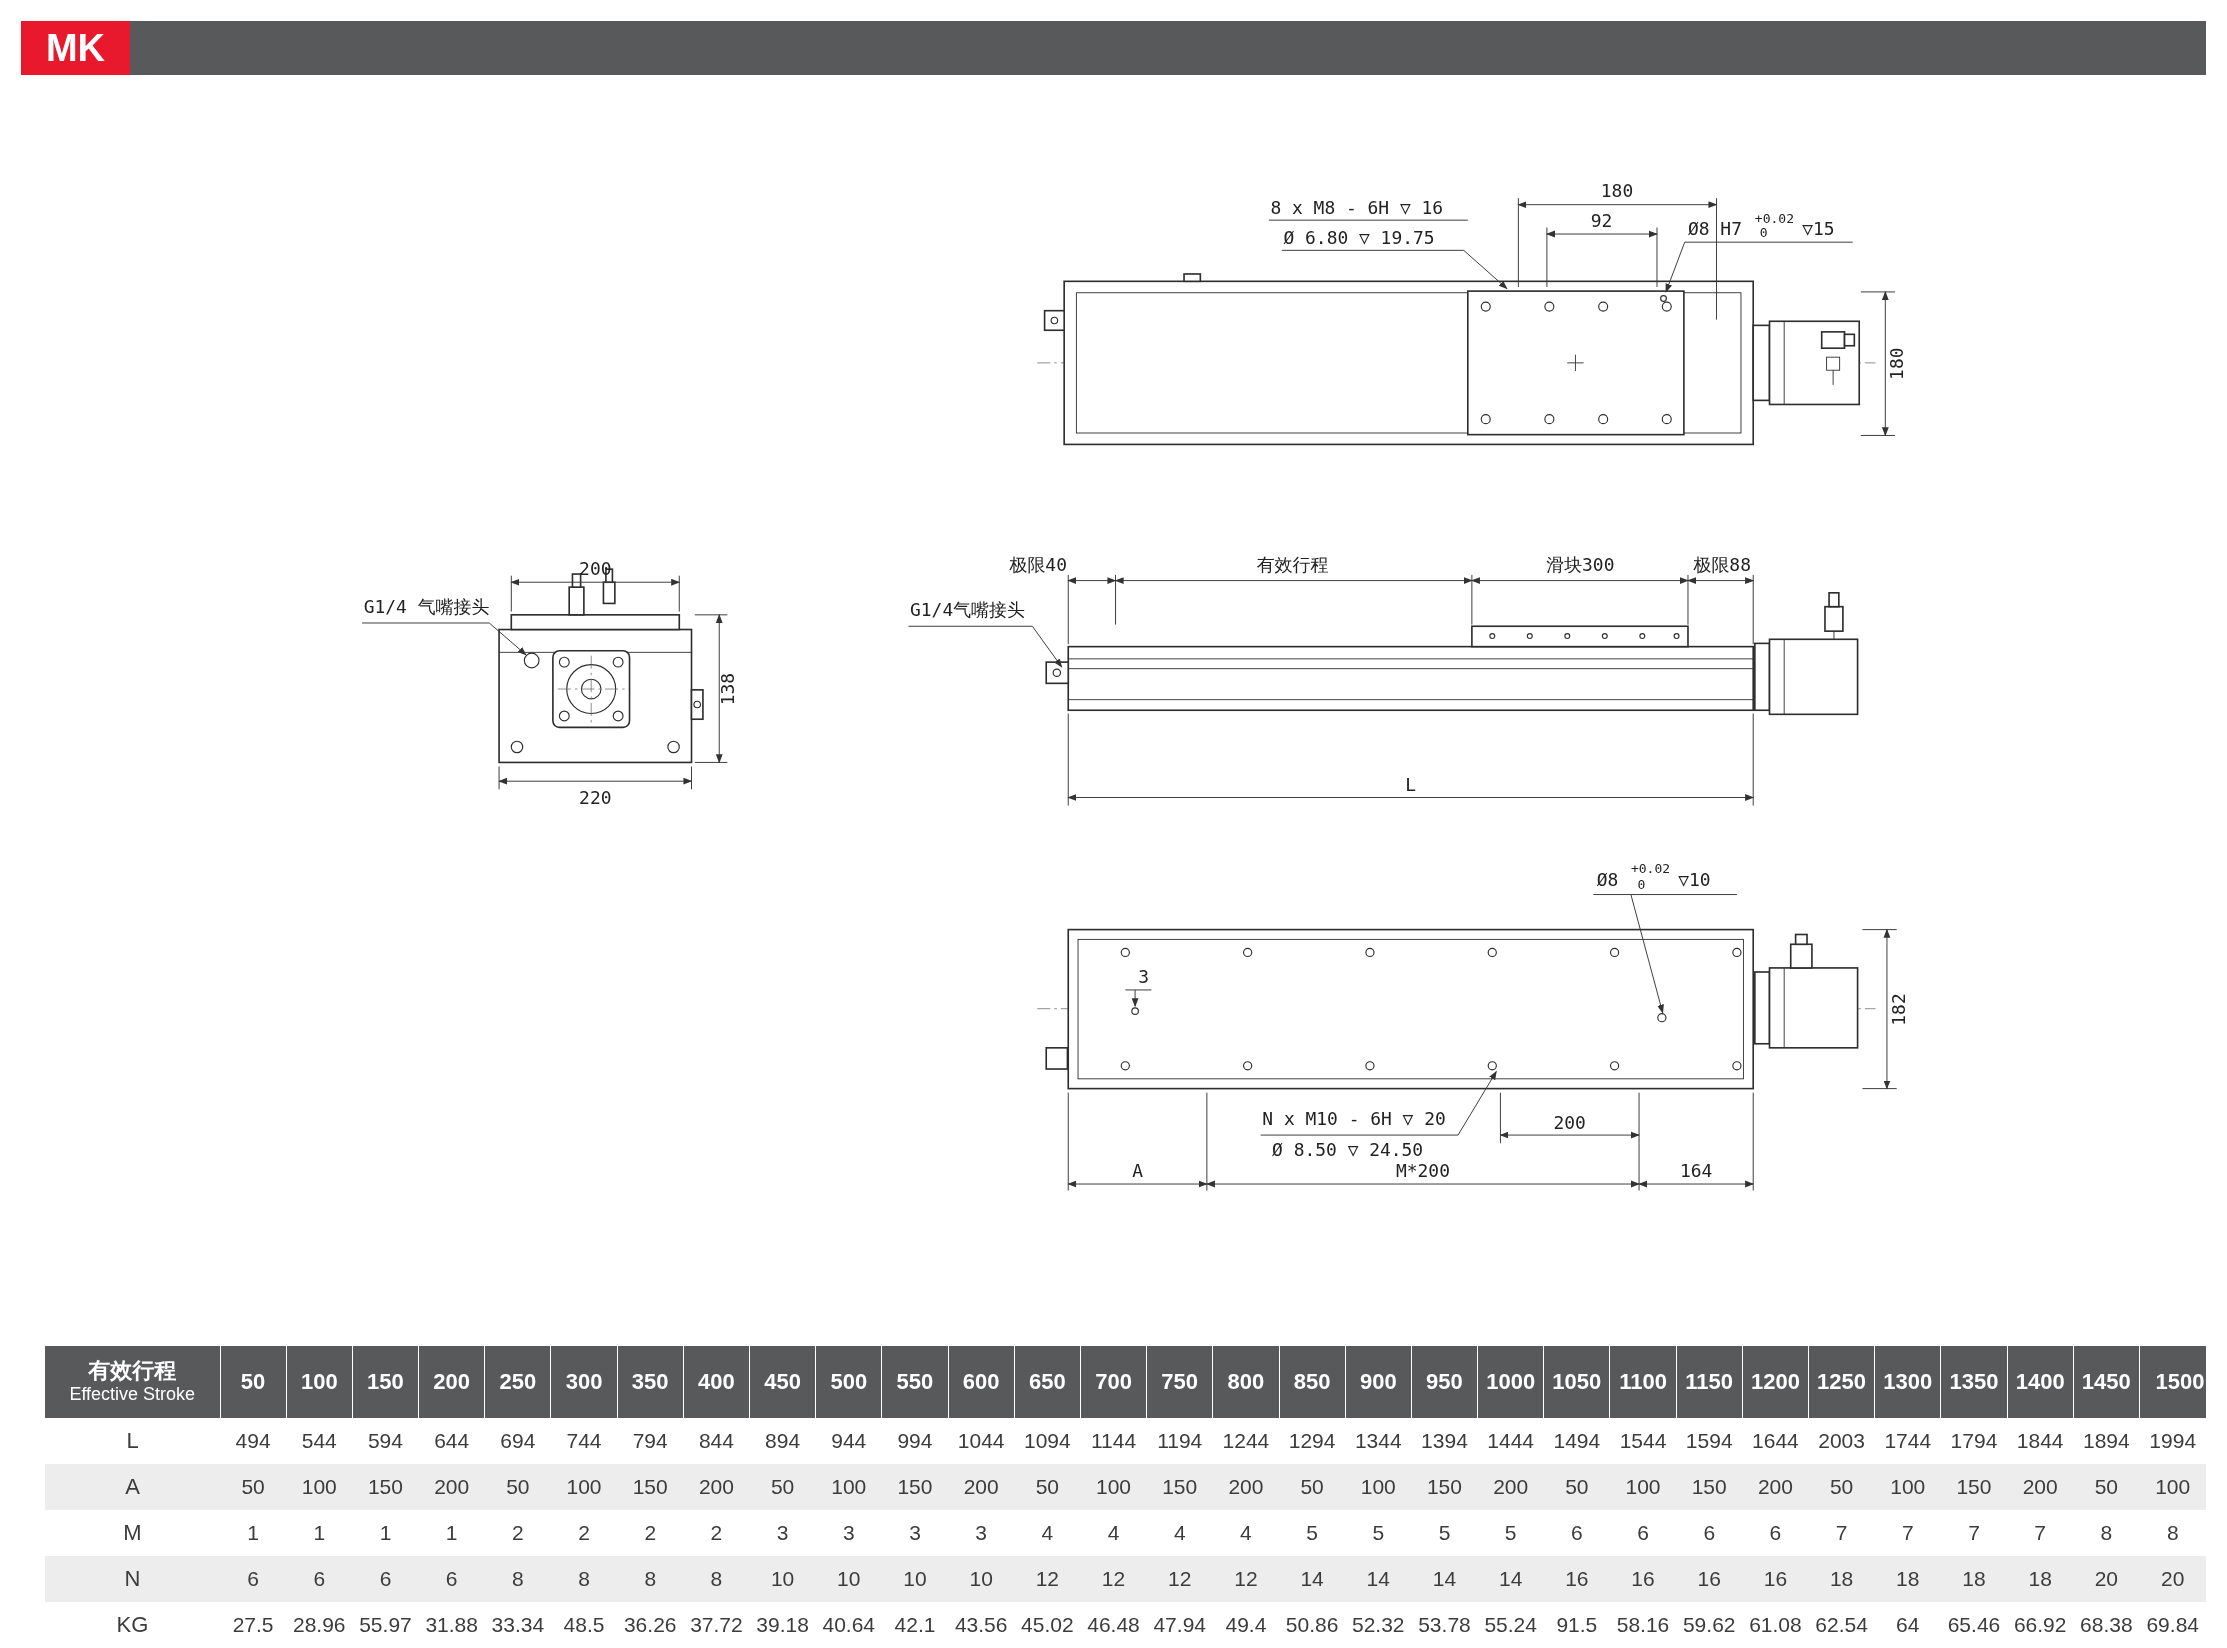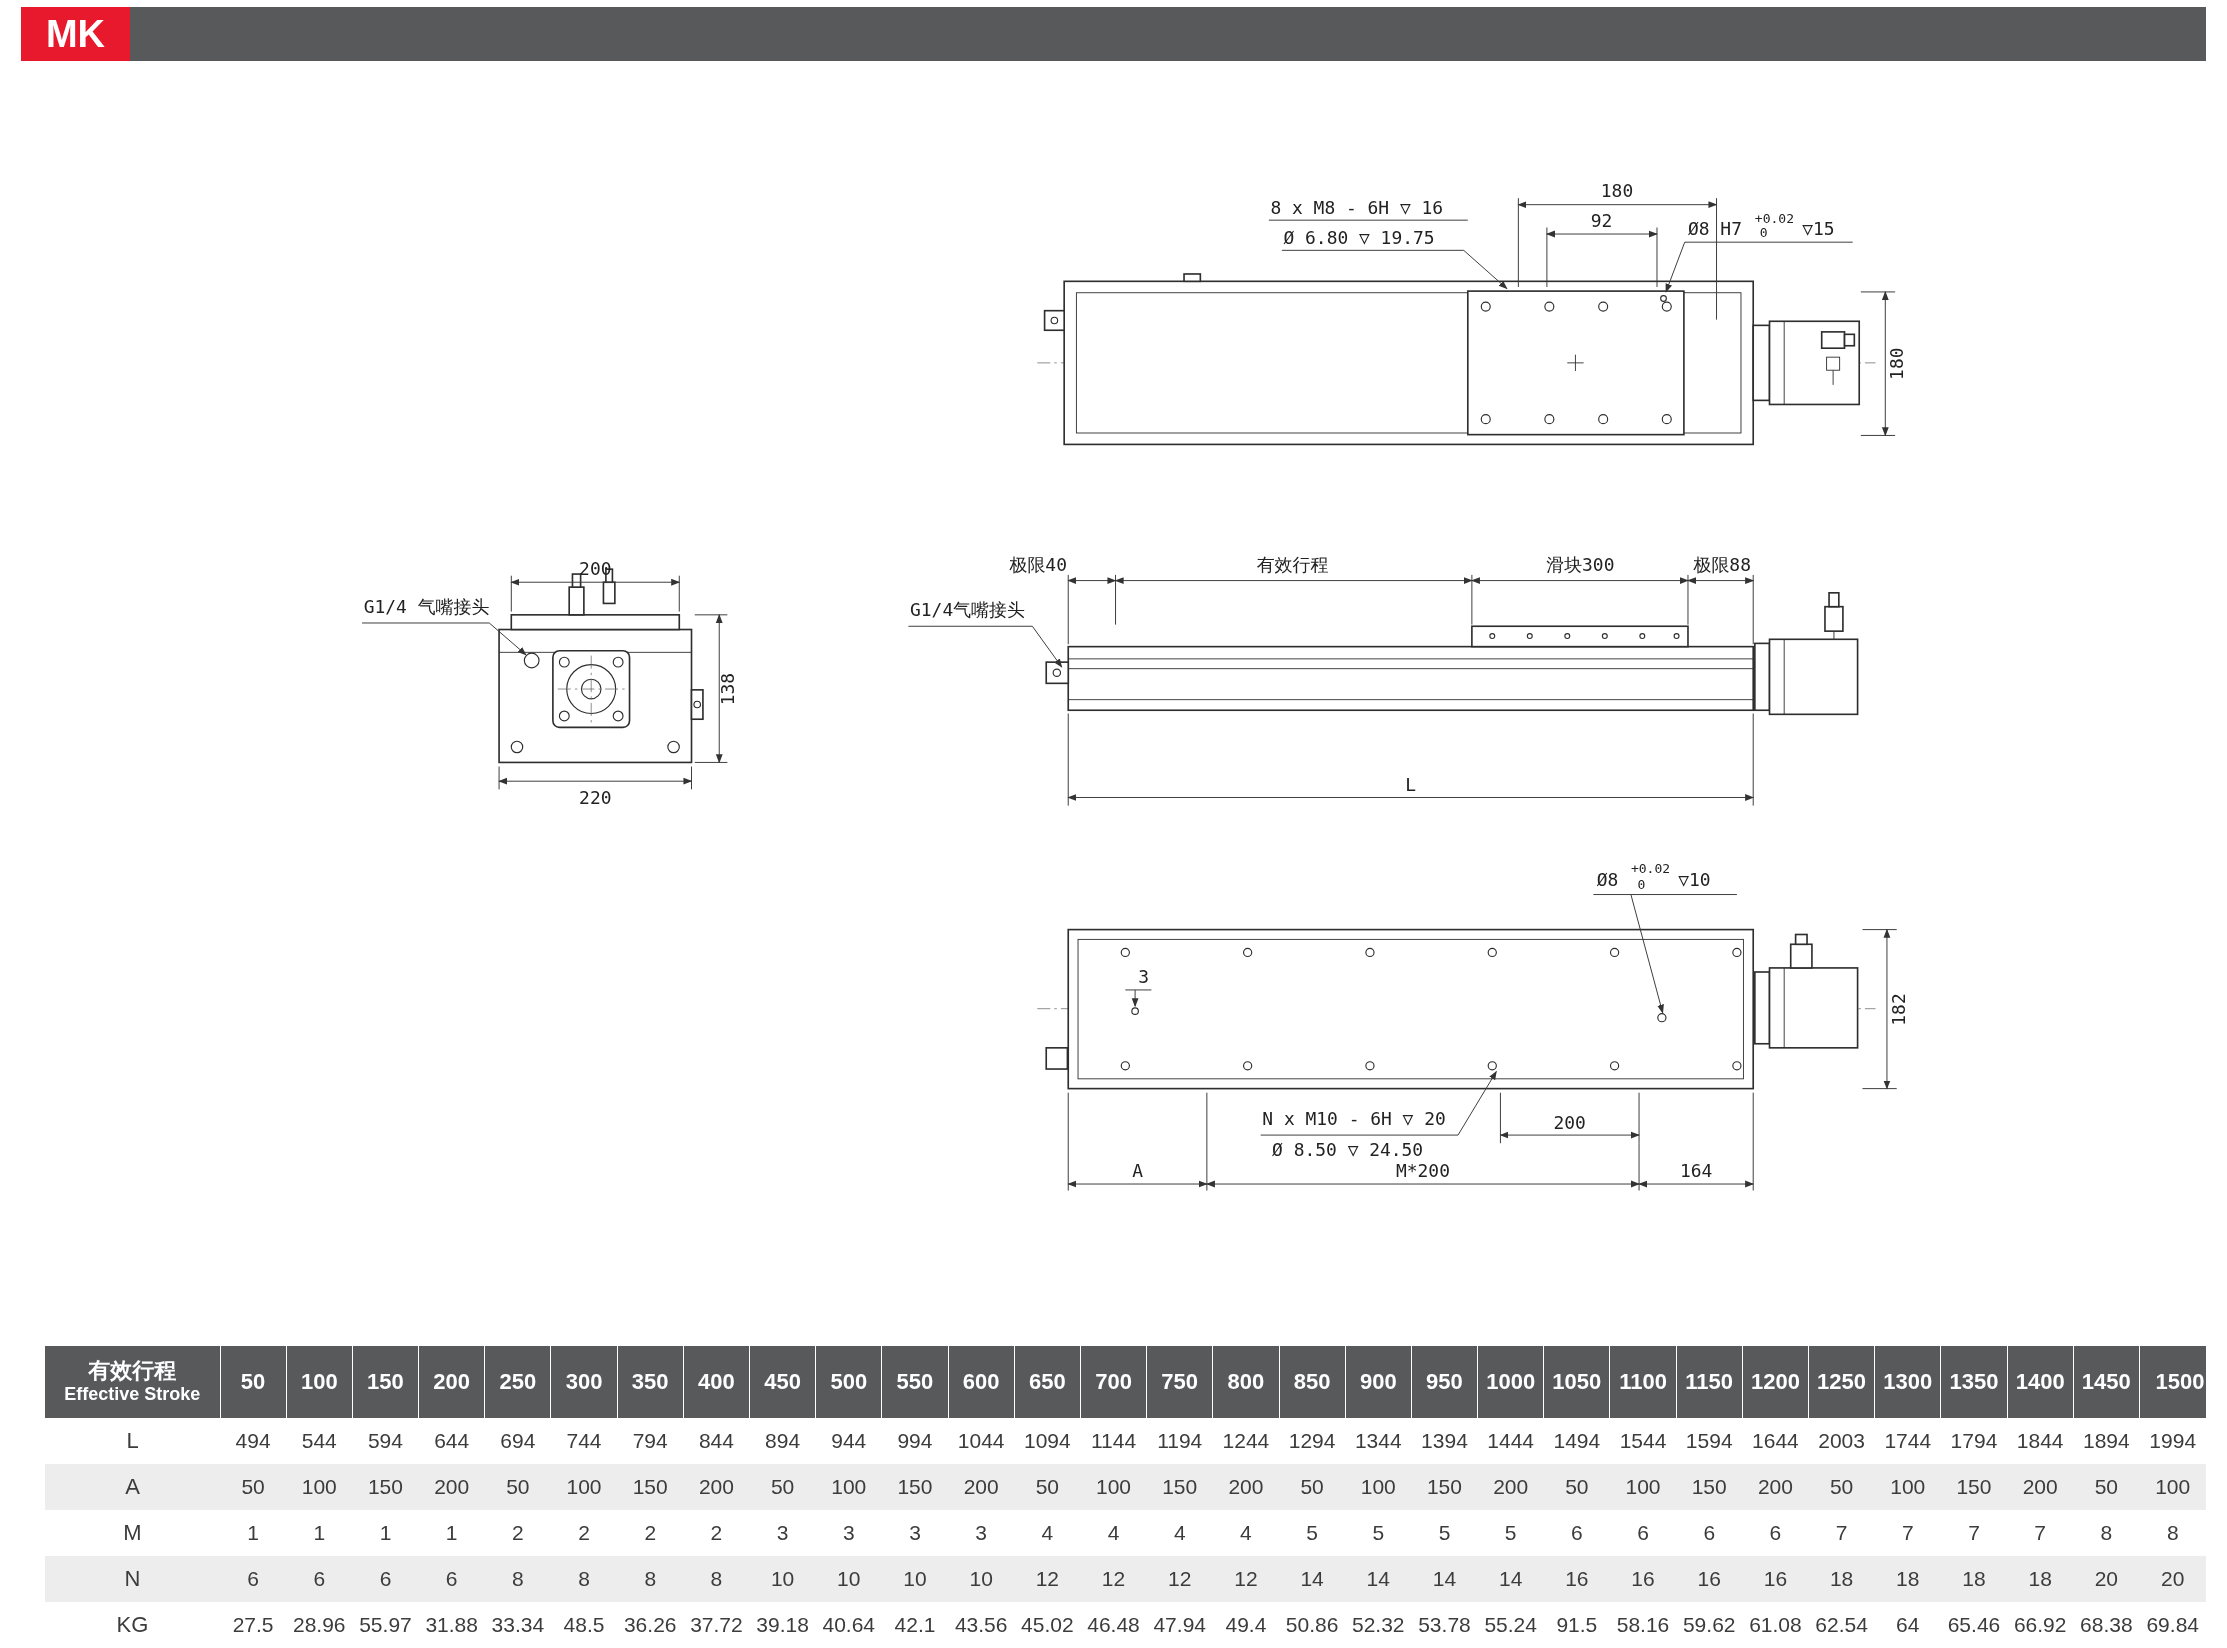--- a/index.html
+++ b/index.html
@@ -1,20 +1,20 @@
 <!DOCTYPE html>
 <html style="font-size:13px"><head>
 <meta charset="utf-8">
 <style>
   * { box-sizing: border-box; margin: 0; padding: 0; }
   body { background: #ffffff; font-family: "Liberation Sans", "DejaVu Sans", sans-serif; }
   .page { position: relative; width: 2227px; height: 1648px; background: #fff; overflow: hidden; }
 
   
-  .titlebar { position: absolute; left: 21px; top: 7px; width: 2185px; height: 54px;
+  .titlebar { position: absolute; left: 21px; top: 21px; width: 2185px; height: 54px;
               background: #58595B; display: flex; align-items: center; }
   .badge { width: 109px; height: 100%; background: #E8192C; color: #fff;
            display: flex; align-items: center; justify-content: center;
            font-size: 38px; font-weight: bold; }
   .title { color: #fff; font-size: 34px; font-weight: bold; margin-left: 23px; letter-spacing: 0.4px; }
 
   
   svg.drawing { position: absolute; left: 0; top: 0; }
   .ol   { fill: #fff; stroke: #2e2e2e; stroke-width: 2; }
   .ol2  { fill: none; stroke: #2e2e2e; stroke-width: 1.1; }
@@ -27,21 +27,21 @@
   
   .spec-table { position: absolute; left: 45px; top: 1346px; width: 2161px;
                 border-collapse: collapse; table-layout: fixed;
                 font-family: "Liberation Sans", sans-serif; }
   .spec-table col.lblcol { width: 175px; }
   .spec-table thead th { background: #58595B; color: #fff; font-weight: bold;
                          font-size: 22px; height: 72px; border-right: 1.6px solid #fff;
                          text-align: center; vertical-align: middle; }
   .spec-table thead th:last-child { border-right: none; padding-left: 14px; }
   .spec-table thead th.lbl .zh { font-size: 22px; font-weight: bold; line-height: 1.2; }
-  .spec-table thead th.lbl .en { font-size: 18px; font-weight: bold; line-height: 1.2; }
+  .spec-table thead th.lbl .en { font-size: 18px; font-weight: normal; line-height: 1.2; }
   .spec-table tbody td { height: 46px; text-align: center; vertical-align: middle;
                          font-size: 21px; color: #3c3c3c; }
   .spec-table tbody tr:nth-child(even) { background: #EDEDEE; }
   .spec-table tbody td.row-label { font-size: 22px; color: #3c3c3c; }
 </style>
 </head>
 <body>
 
 <div class="page">
 

